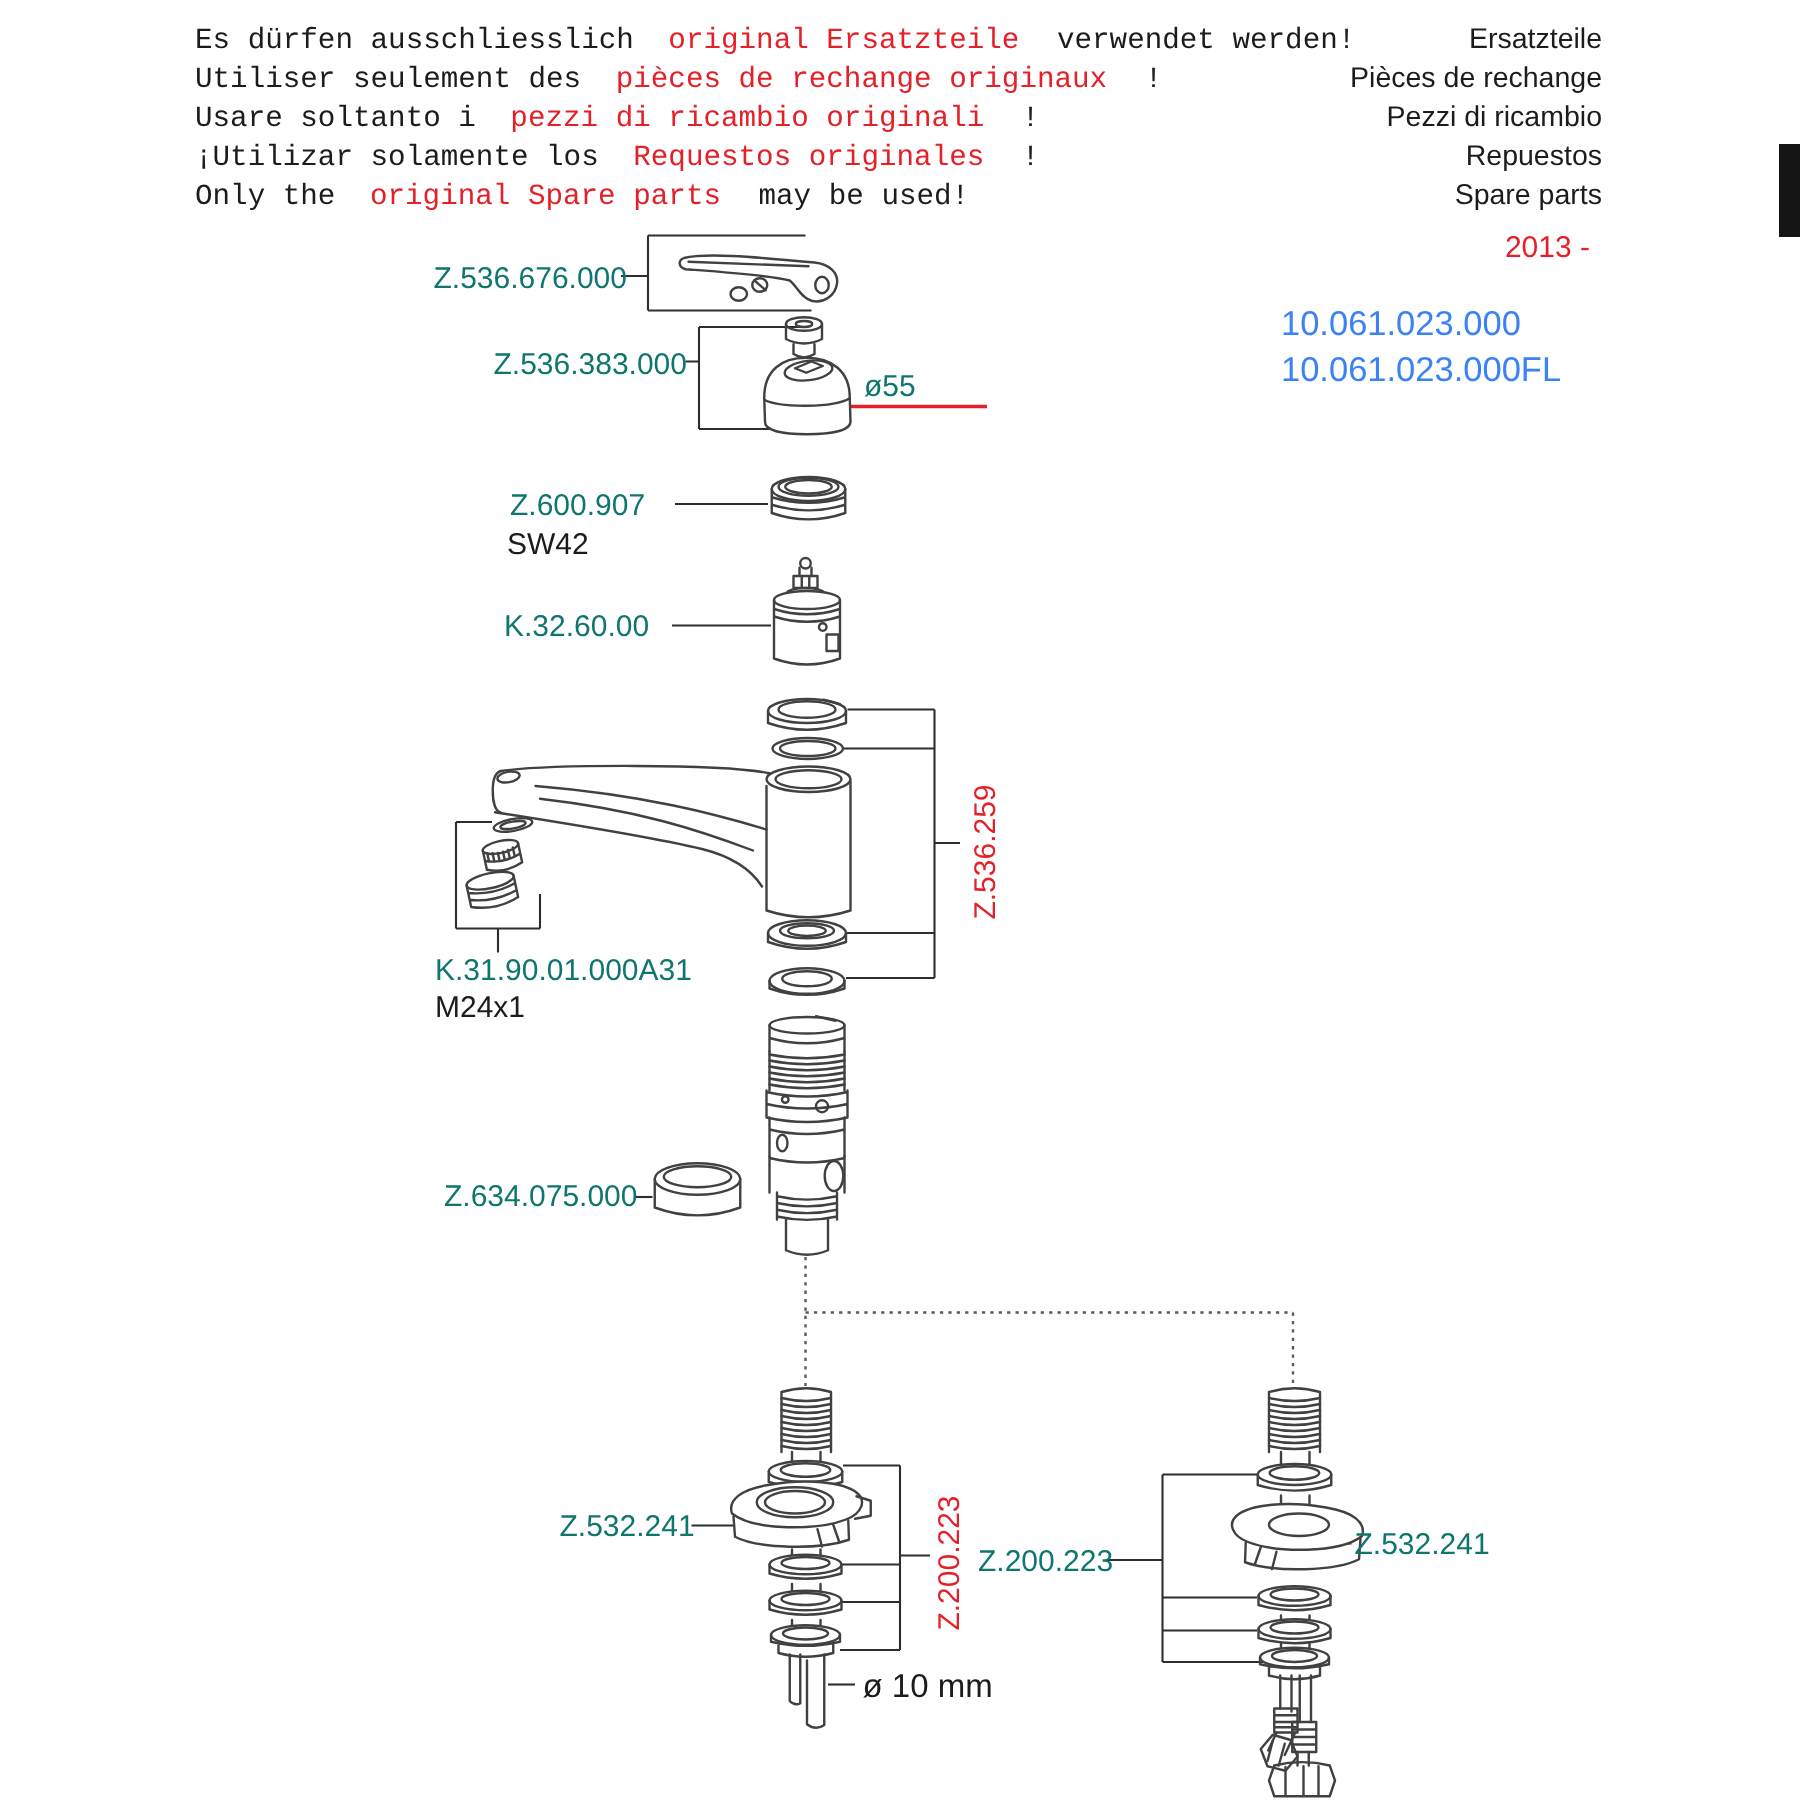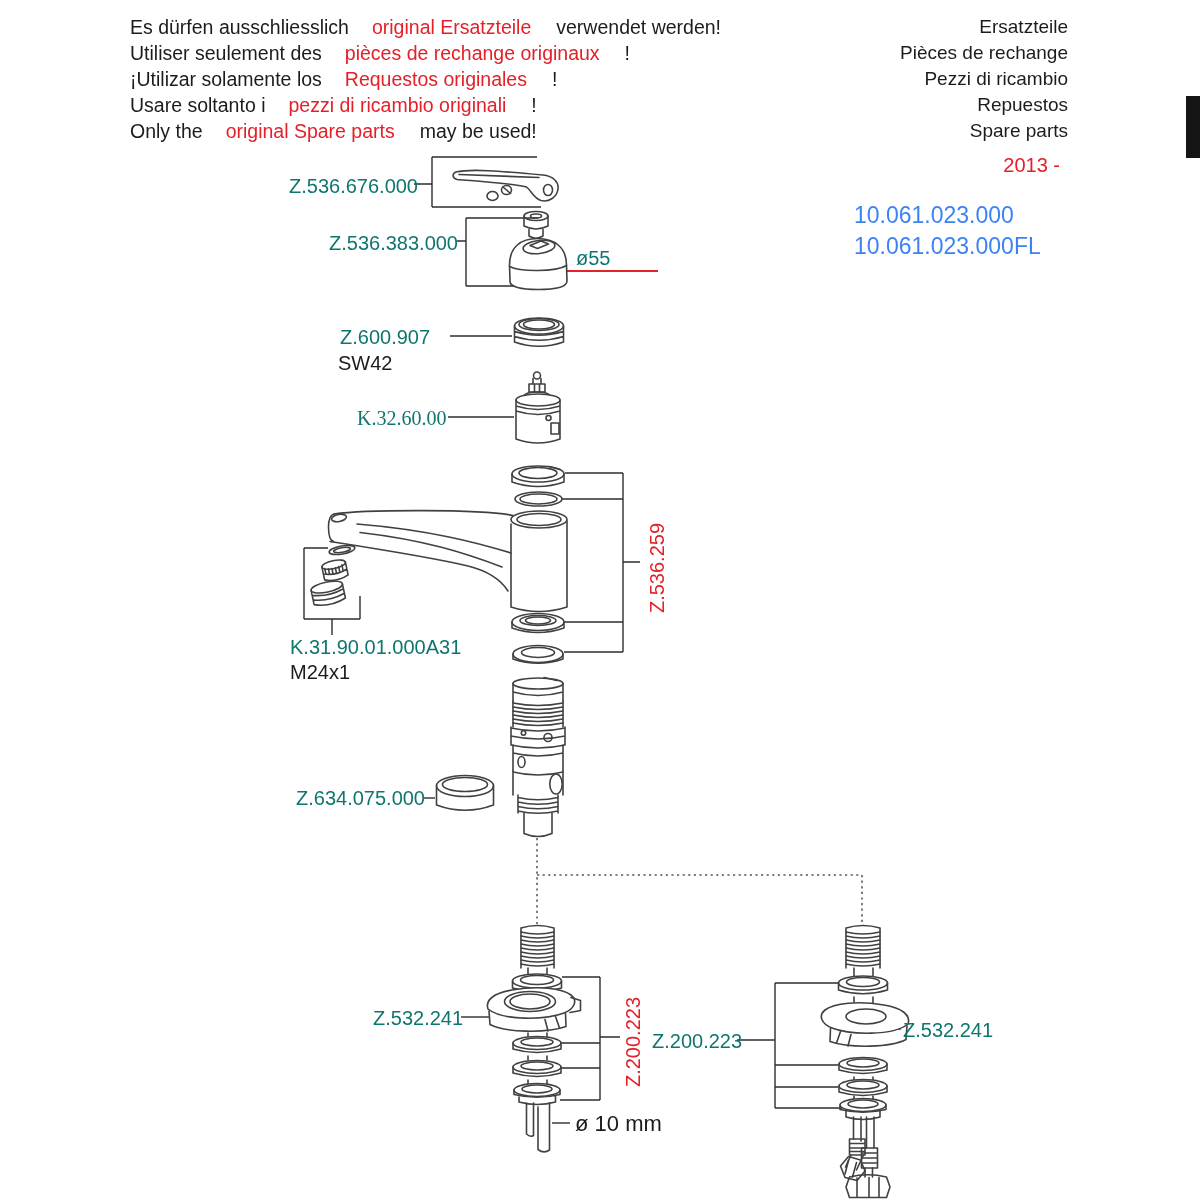--- a/index.html
+++ b/index.html
@@ -1,19 +1,19 @@
 <!DOCTYPE html>
 <html><head>
 <meta charset="utf-8">
 <style>
   html,body{margin:0;padding:0;background:#ffffff;}
   .page{position:relative;width:1200px;height:1200px;background:#ffffff;overflow:hidden;
         font-family:"Liberation Sans", sans-serif;color:#1c1c1c;}
   
-  .notice{position:absolute;left:130px;top:14px;font-size:19.5px;}
+  .notice{position:absolute;left:130px;top:14px;font-size:19.5px;font-family:Liberation Mono, monospace;}
   .nline{line-height:26px;white-space:nowrap;}
   .nline .np{margin-right:23px;}
   .nline .nr{color:#e42029;margin-right:25px;}
   
   .langs{position:absolute;right:132px;top:14px;text-align:right;font-size:19px;line-height:26px;}
   .year{position:absolute;right:140px;top:154px;font-size:20px;color:#e42029;}
   .models{position:absolute;left:854px;top:200px;font-size:23px;line-height:31px;color:#3b82f6;}
   .black-tab{position:absolute;left:1186px;top:96px;width:14px;height:62px;background:#141414;}
   
   .plabel{position:absolute;font-size:20px;color:#0f766e;white-space:nowrap;}
@@ -35,24 +35,24 @@
 <div class="page">
 
   <div class="notice">
     <div class="nline">
       <span class="np">Es dürfen ausschliesslich</span><span class="nr">original Ersatzteile</span><span>verwendet werden!</span>
     </div>
     <div class="nline">
       <span class="np">Utiliser seulement des</span><span class="nr">pièces de rechange originaux</span><span>!</span>
     </div>
     <div class="nline">
+      <span class="np">Usare soltanto i</span><span class="nr">pezzi di ricambio originali</span><span>!</span>
+    </div>
+    <div class="nline">
       <span class="np">¡Utilizar solamente los</span><span class="nr">Requestos originales</span><span>!</span>
-    </div>
-    <div class="nline">
-      <span class="np">Usare soltanto i</span><span class="nr">pezzi di ricambio originali</span><span>!</span>
     </div>
     <div class="nline">
       <span class="np">Only the</span><span class="nr">original Spare parts</span><span>may be used!</span>
     </div>
   </div>
 
   <div class="langs">
     <div>Ersatzteile</div>
     <div>Pièces de rechange</div>
     <div>Pezzi di ricambio</div>
@@ -258,21 +258,21 @@
         <path d="M849.5,1177 Q868,1172.5 886.5,1177 L890,1187 L886.5,1197.5 H849.5 L846,1187 Z M857,1178 V1197.5 M869,1177.5 V1197.5 M879,1177.5 V1197.5"></path>
       </g>
     </g>
   </svg>
 
   <div class="plabel" style="left:289px;top:175px;">Z.536.676.000</div>
   <div class="plabel" style="left:329px;top:232px;">Z.536.383.000</div>
   <div class="plabel" style="left:576px;top:247px;">ø55</div>
   <div class="plabel" style="left:340px;top:326px;">Z.600.907</div>
   <div class="plabel blk" style="left:338px;top:352px;">SW42</div>
-  <div class="plabel" style="left:357px;top:407px;font-family:Liberation Serif, serif;">K.32.60.00</div>
+  <div class="plabel" style="left:336px;top:407px;">K.32.60.00</div>
   <div class="vlabel" style="left:597px;top:556px;">Z.536.259</div>
   <div class="plabel" style="left:290px;top:636px;">K.31.90.01.000A31</div>
   <div class="plabel blk" style="left:290px;top:661px;">M24x1</div>
   <div class="plabel" style="left:296px;top:787px;">Z.634.075.000</div>
   <div class="plabel" style="left:373px;top:1007px;">Z.532.241</div>
   <div class="vlabel" style="left:573px;top:1030px;">Z.200.223</div>
   <div class="plabel" style="left:652px;top:1030px;">Z.200.223</div>
   <div class="plabel" style="left:903px;top:1019px;">Z.532.241</div>
   <div class="plabel blk" style="left:575px;top:1111px;font-size:22px;">ø 10 mm</div>
 

